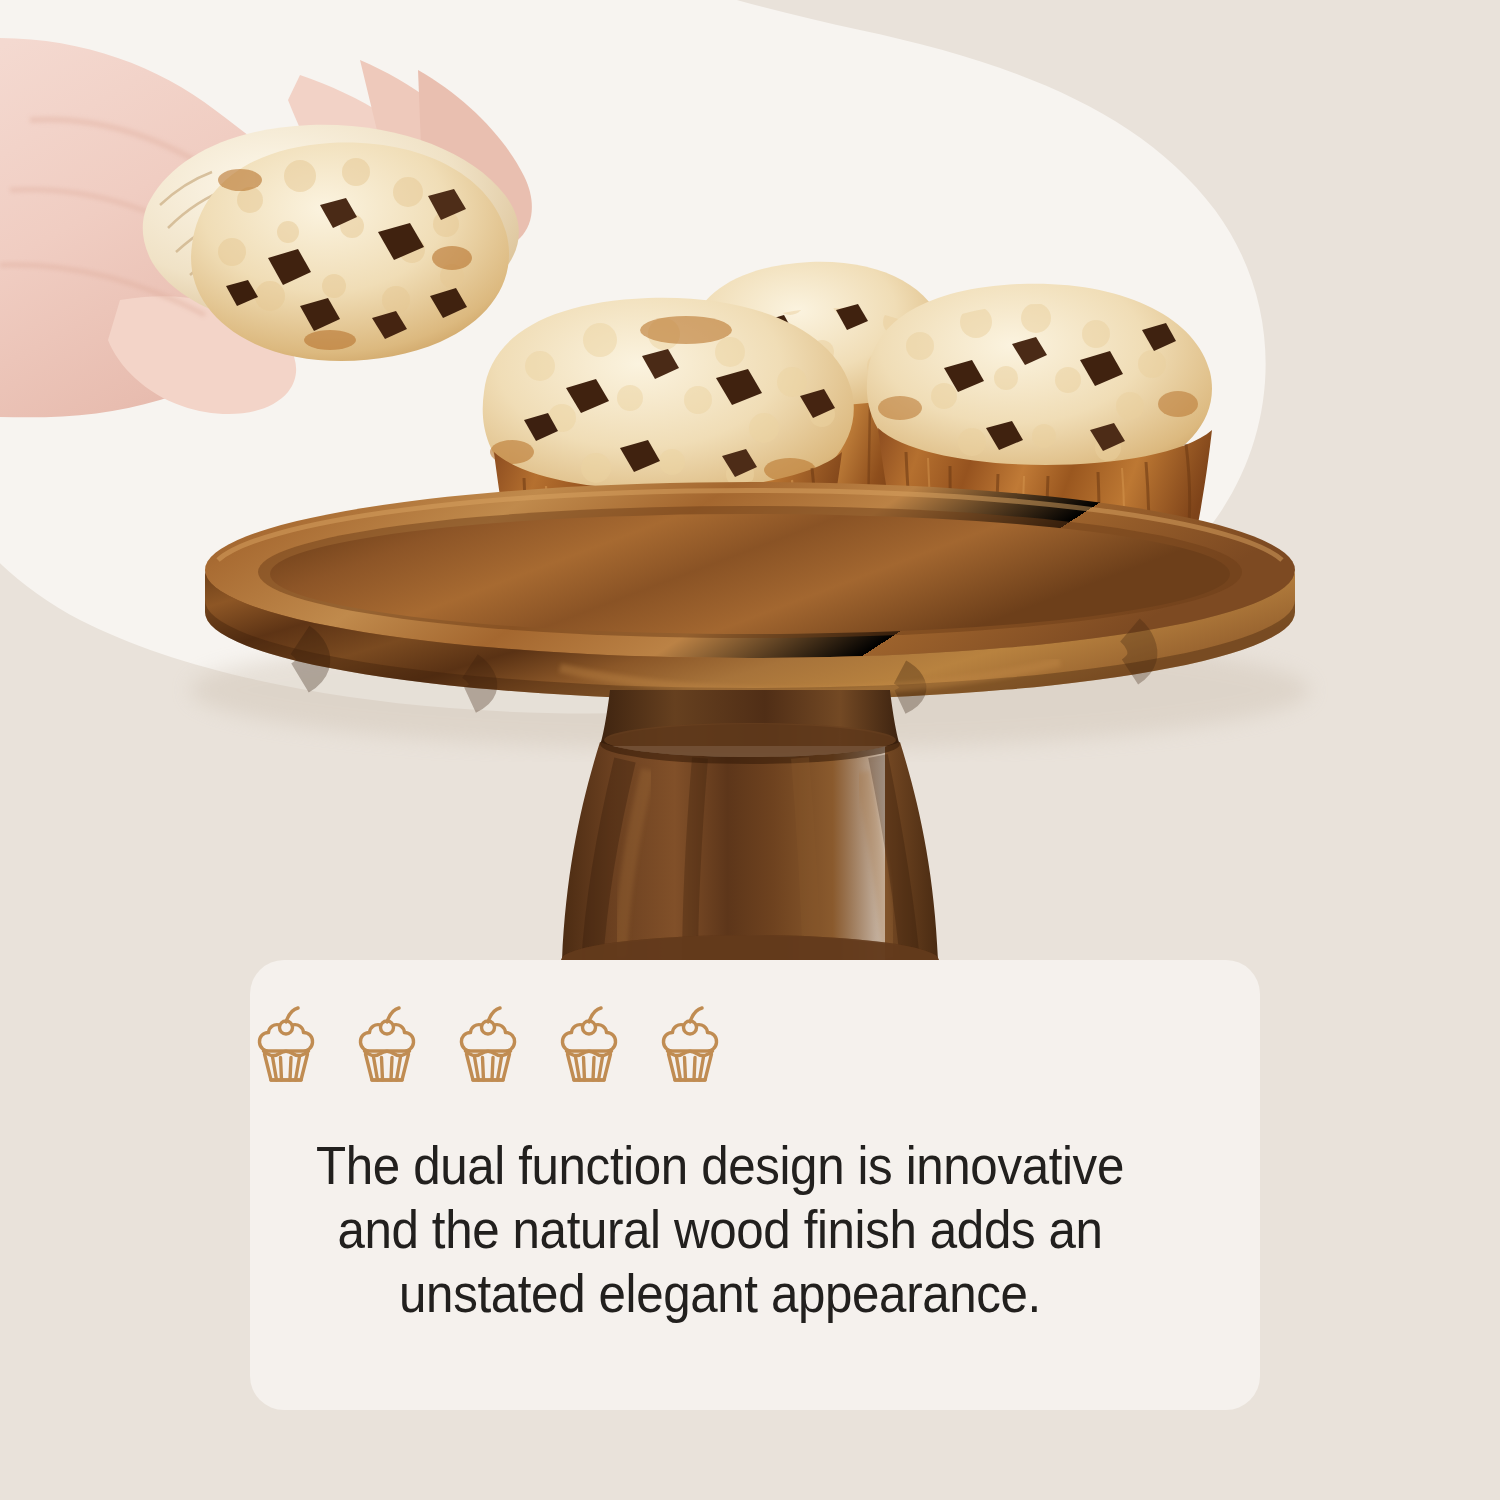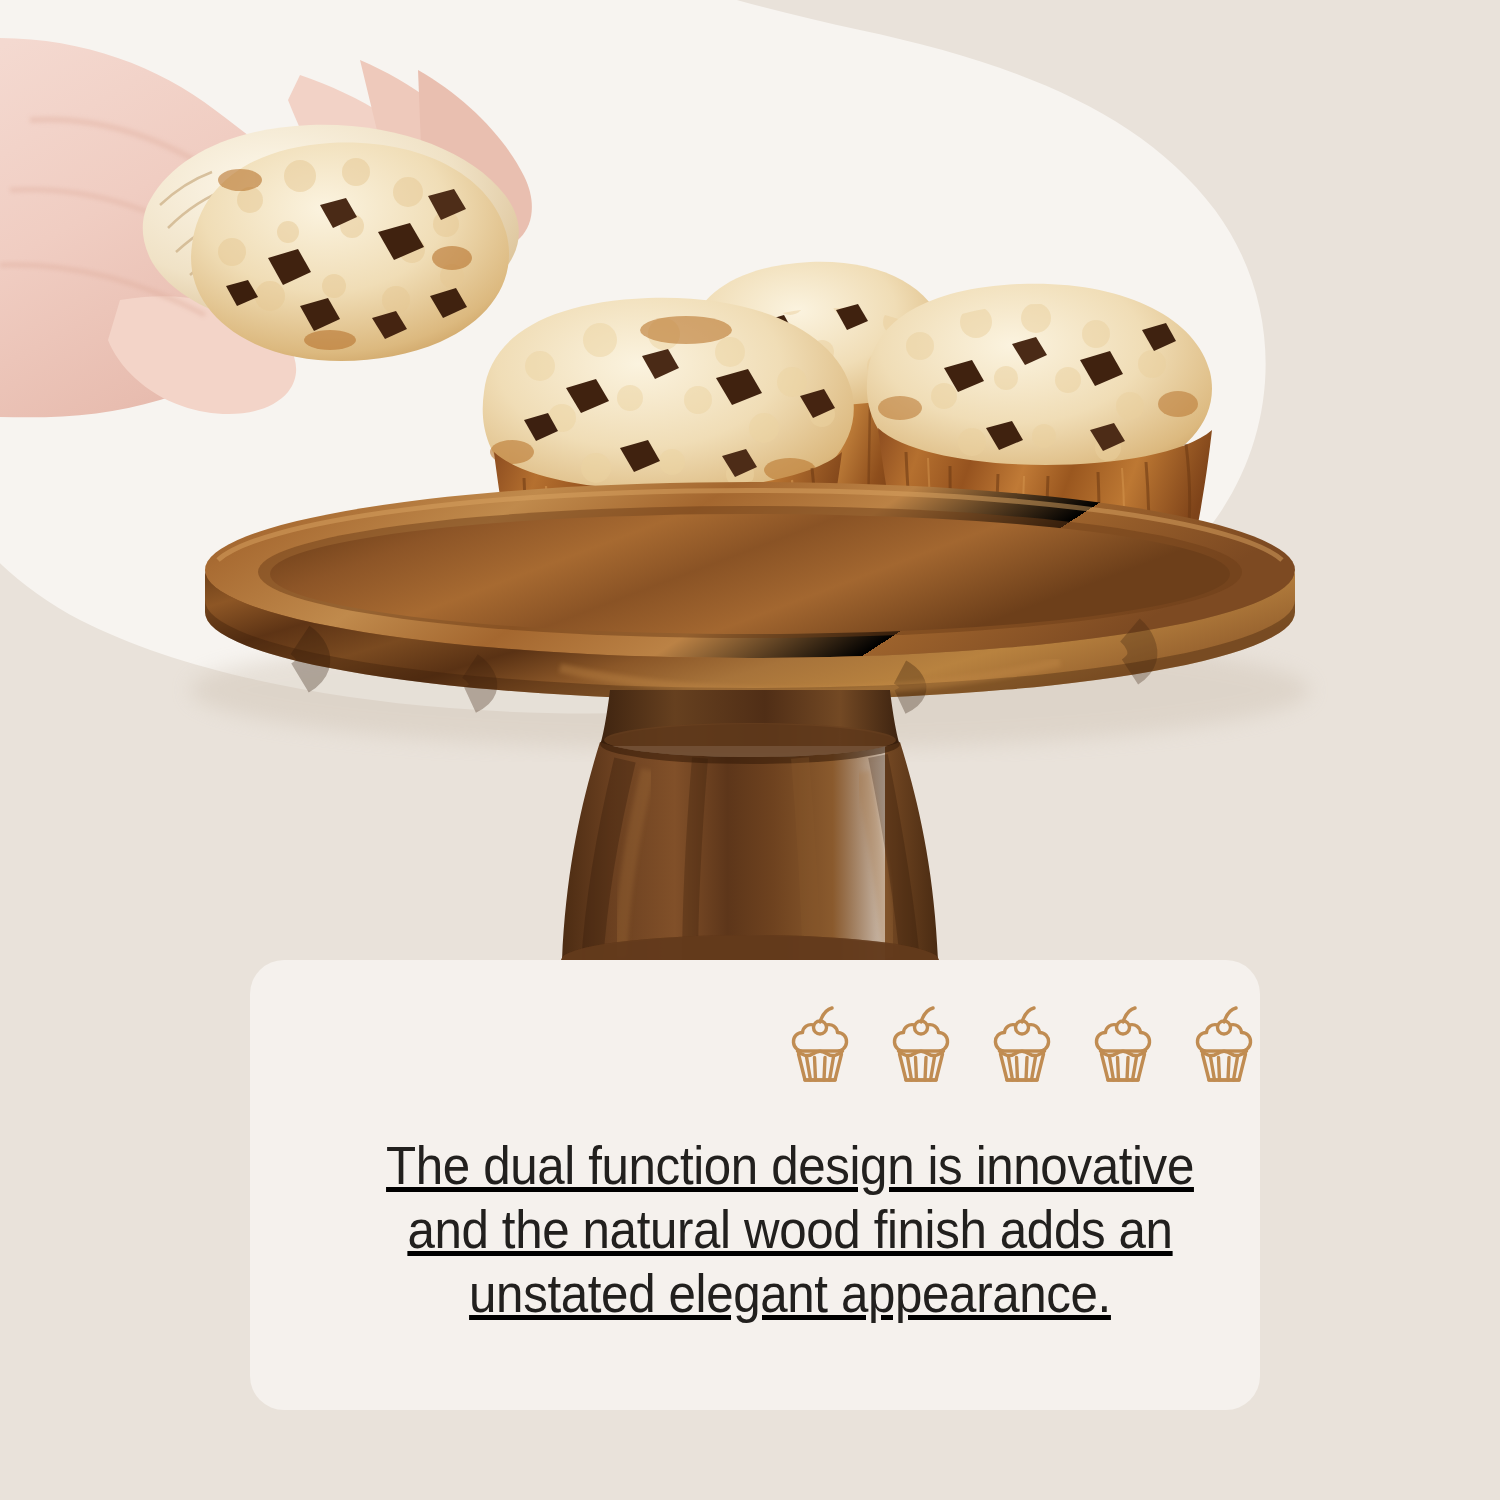--- a/index.html
+++ b/index.html
@@ -14,21 +14,21 @@
   
   .blob { position:absolute; left:0; top:-40px; width:1330px; height:790px; z-index:1; }
 
   
   .scene { position:absolute; inset:0; z-index:2; }
 
   
   .card {
     position:absolute; left:250px; top:960px; width:1010px; height:450px;
     background:#f5f1ed; border-radius:34px; z-index:5;
-    display:flex; flex-direction:column; align-items:flex-end;text-decoration:underline;
+    display:flex; flex-direction:column; align-items:flex-start;
   }
   .rating { display:flex; gap:29px; margin-top:44px; }
   .rating svg { display:block; }
   .quote {
     margin-top:46px; width:940px; text-align:center;
     font-size:53px; line-height:1.21; color:#22201e;
     font-family:"Liberation Sans", sans-serif;
     font-weight:400; letter-spacing:-0.4px;
     transform:scaleX(0.93); transform-origin:center top;
   }

